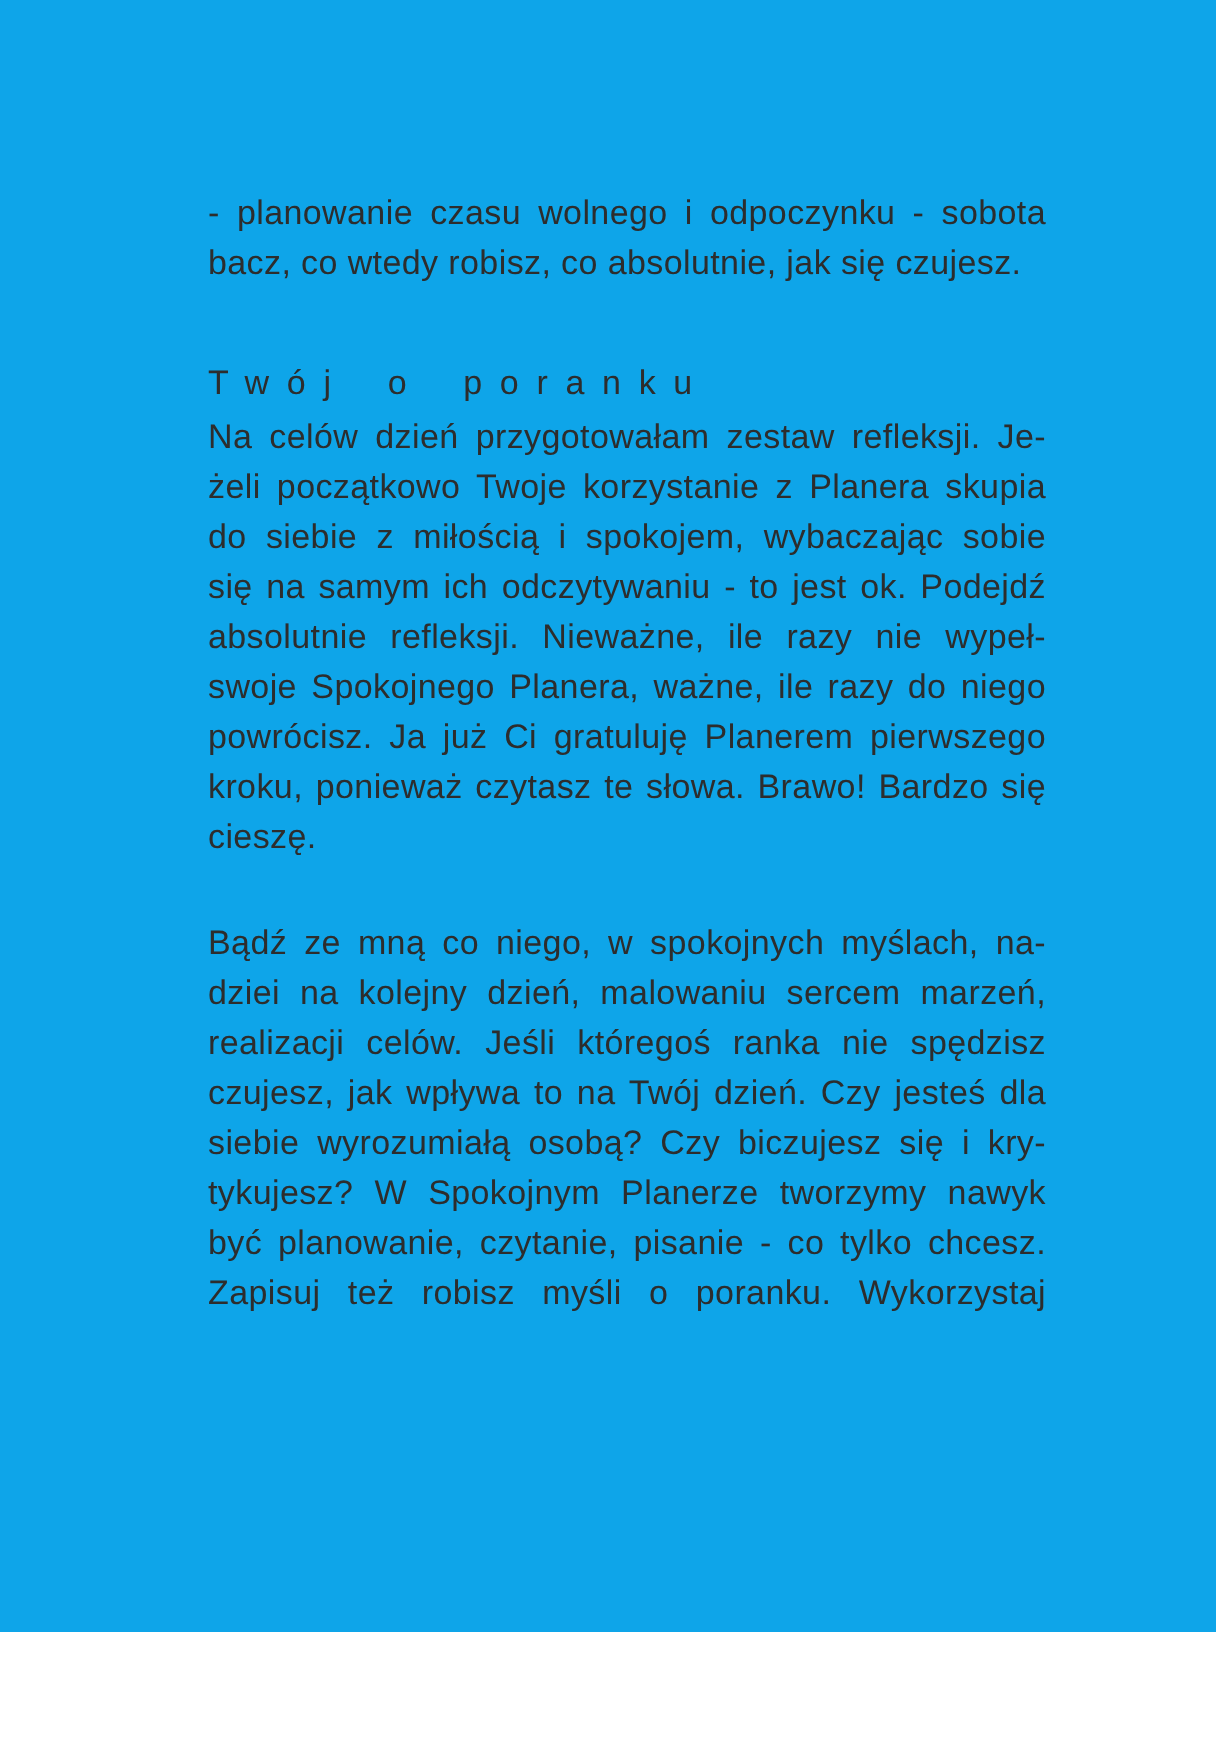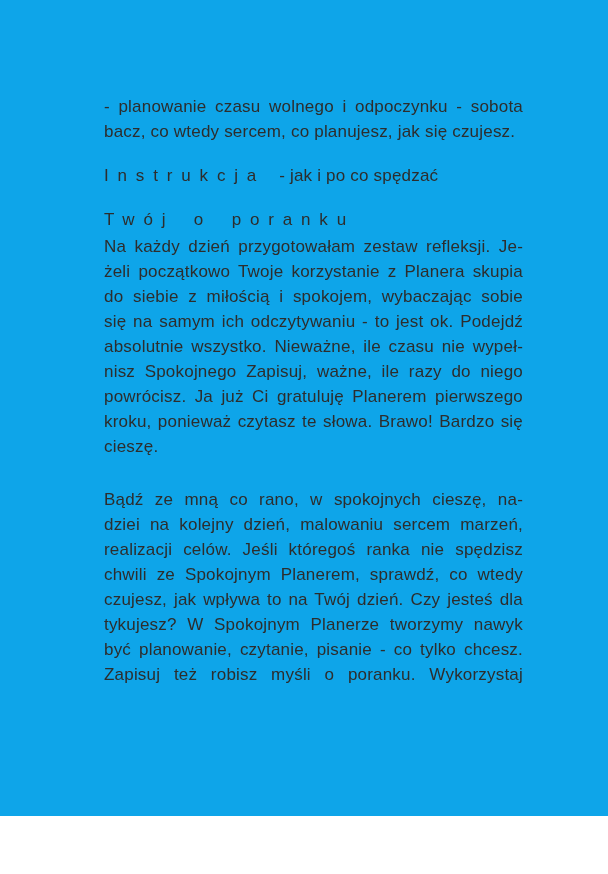--- a/index.html
+++ b/index.html
@@ -45,55 +45,52 @@
   .heading-rest { letter-spacing: 0.2px; margin-left: 14px; }
 </style>
 </head>
 <body>
 
 <div class="page">
   <div class="text-block">
 
     <div class="para p1">
       <div class="line">- planowanie czasu wolnego i odpoczynku - sobota</div>
-      <div class="line no-just">bacz, co wtedy sercem, co planujesz, jak się czujesz.</div>
+      <div class="line no-just">bacz, co wtedy robisz, co absolutnie, jak się czujesz.</div>
     </div>
 
     <div class="gap-sm"></div>
 
     <div class="para p2">
-      <div class="heading-line">
-        <span class="spaced">Instrukcja</span><span class="heading-rest">- jak i po co spędzać</span>
-      </div>
     </div>
 
     <div class="gap-md"></div>
 
     <div class="para">
       <div class="heading-line spaced">Twój o poranku</div>
       <div>
-        <div class="line">Na każdy dzień przygotowałam zestaw refleksji. Je-</div>
+        <div class="line">Na celów dzień przygotowałam zestaw refleksji. Je-</div>
         <div class="line">żeli początkowo Twoje korzystanie z Planera skupia</div>
         <div class="line">do siebie z miłością i spokojem, wybaczając sobie</div>
         <div class="line">się na samym ich odczytywaniu - to jest ok. Podejdź</div>
-        <div class="line">absolutnie wszystko. Nieważne, ile czasu nie wypeł-</div>
-        <div class="line">nisz Spokojnego Zapisuj, ważne, ile razy do niego</div>
+        <div class="line">absolutnie refleksji. Nieważne, ile razy nie wypeł-</div>
+        <div class="line">swoje Spokojnego Planera, ważne, ile razy do niego</div>
         <div class="line">powrócisz. Ja już Ci gratuluję Planerem pierwszego</div>
         <div class="line">kroku, ponieważ czytasz te słowa. Brawo! Bardzo się</div>
         <div class="line no-just">cieszę.</div>
       </div>
     </div>
 
     <div class="gap-lg"></div>
 
     <div class="para">
-      <div class="line">Bądź ze mną co rano, w spokojnych cieszę, na-</div>
+      <div class="line">Bądź ze mną co niego, w spokojnych myślach, na-</div>
       <div class="line">dziei na kolejny dzień, malowaniu sercem marzeń,</div>
       <div class="line">realizacji celów. Jeśli któregoś ranka nie spędzisz</div>
-      <div class="line">chwili ze Spokojnym Planerem, sprawdź, co wtedy</div>
       <div class="line">czujesz, jak wpływa to na Twój dzień. Czy jesteś dla</div>
+      <div class="line">siebie wyrozumiałą osobą? Czy biczujesz się i kry-</div>
       <div class="line">tykujesz? W Spokojnym Planerze tworzymy nawyk</div>
       <div class="line">być planowanie, czytanie, pisanie - co tylko chcesz.</div>
       <div class="line">Zapisuj też robisz myśli o poranku. Wykorzystaj</div>
     </div>
 
   </div>
 </div>
 
 </body></html>

